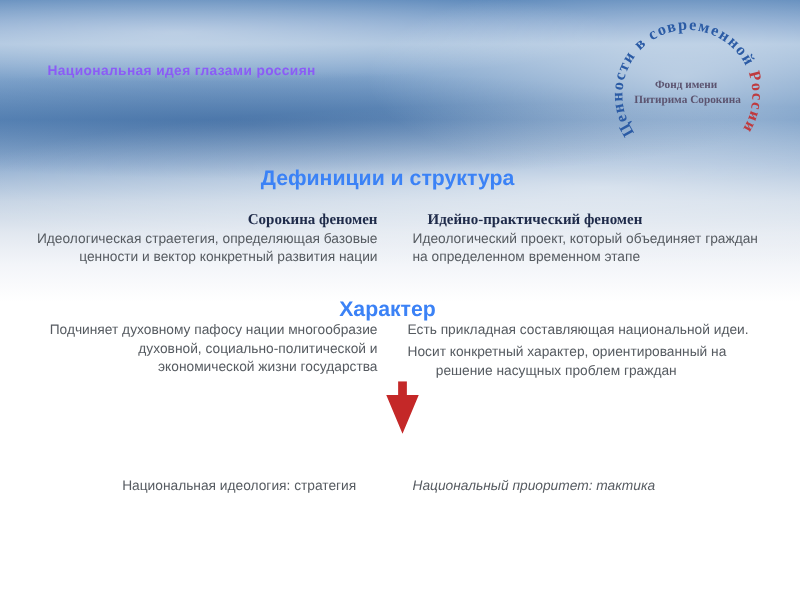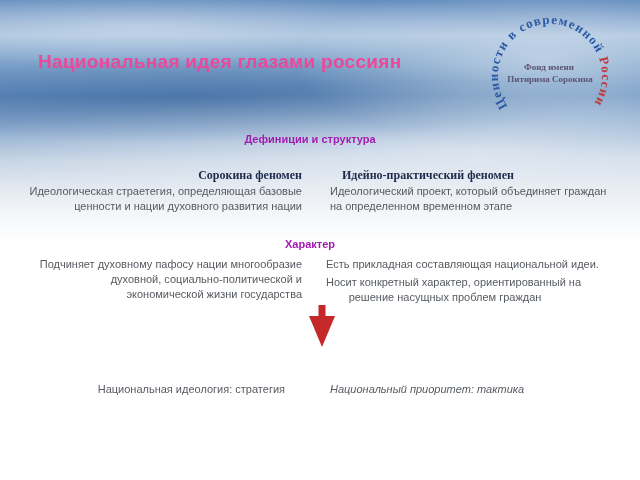--- a/index.html
+++ b/index.html
@@ -11,27 +11,27 @@
     position:absolute; left:0; top:0; width:640px; height:252px;
     background:
       radial-gradient(ellipse 360px 120px at 545px 62px, rgba(255,255,255,0.45), rgba(255,255,255,0) 70%),
       radial-gradient(ellipse 500px 55px at 140px 26px, rgba(255,255,255,0.38), rgba(255,255,255,0) 72%),
       radial-gradient(ellipse 560px 60px at 200px 100px, rgba(30,70,125,0.30), rgba(30,70,125,0) 72%),
       radial-gradient(ellipse 700px 90px at 480px 150px, rgba(255,255,255,0.5), rgba(255,255,255,0) 75%),
       linear-gradient(to bottom, #5d89bb 0%, #86a7cf 8%, #a3bedb 14%, #7ba0c9 26%, #5e8abb 38%, #8fadd0 52%, #c6d4e4 64%, #e2e8f0 74%, #f3f5f9 84%, #ffffff 96%);
   }
   .title {
     position:absolute; left:38px; top:51px;
-    color:#ec4899; font-size:19px; font-weight:bold; letter-spacing:0.3px;
+    color:#8b5cf6; font-size:11px; font-weight:bold; letter-spacing:0.3px;
     white-space:nowrap;
   }
   .logo { position:absolute; left:462px; top:2px; width:172px; height:140px; }
   .h-red {
     position:absolute; left:0; width:620px; text-align:center;
-    color:#a21caf; font-weight:bold; font-size:11px; white-space:nowrap;
+    color:#3b82f6; font-weight:bold; font-size:17px; white-space:nowrap;
   }
   #h-definitions { top:133px; }
   #h-character   { top:238px; }
   #h-multilevel  { top:350px; }
   .serif-hdr {
     position:absolute; top:168px; font-family:"Liberation Serif", serif;
     font-weight:bold; font-size:12px; color:#1e2a49; white-space:nowrap;
   }
   #hdr-left  { left:28px; width:274px; text-align:right; }
   #hdr-right { left:342px; text-align:left; }
@@ -70,21 +70,21 @@
     </text>
   </svg>
 
   <div id="h-definitions" class="h-red">Дефиниции и структура</div>
 
   <div id="hdr-left" class="serif-hdr">Сорокина феномен</div>
   <div id="hdr-right" class="serif-hdr">Идейно-практический феномен</div>
 
   <div class="col-left-1 body-txt">
     <div class="line">Идеологическая страетегия, определяющая базовые</div>
-    <div class="line">ценности и нации духовного развития нации</div>
+    <div class="line">ценности и вектор конкретный развития нации</div>
   </div>
   <div class="col-right-1 body-txt">
     <div class="line">Идеологический проект, который объединяет граждан</div>
     <div class="line">на определенном временном этапе</div>
   </div>
 
   <div id="h-character" class="h-red">Характер</div>
 
   <div class="col-left-2 body-txt">
     <div class="line">Подчиняет духовному пафосу нации многообразие</div>

